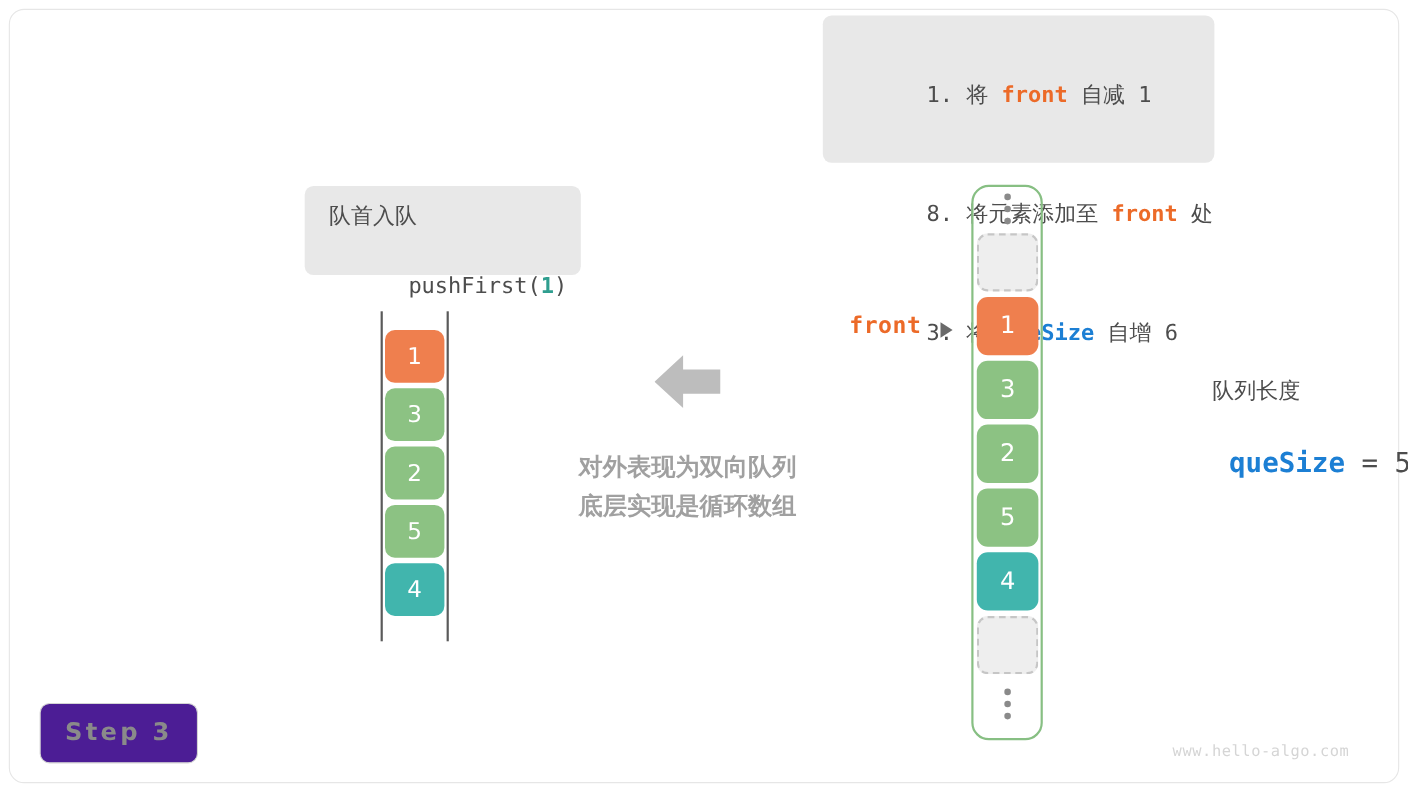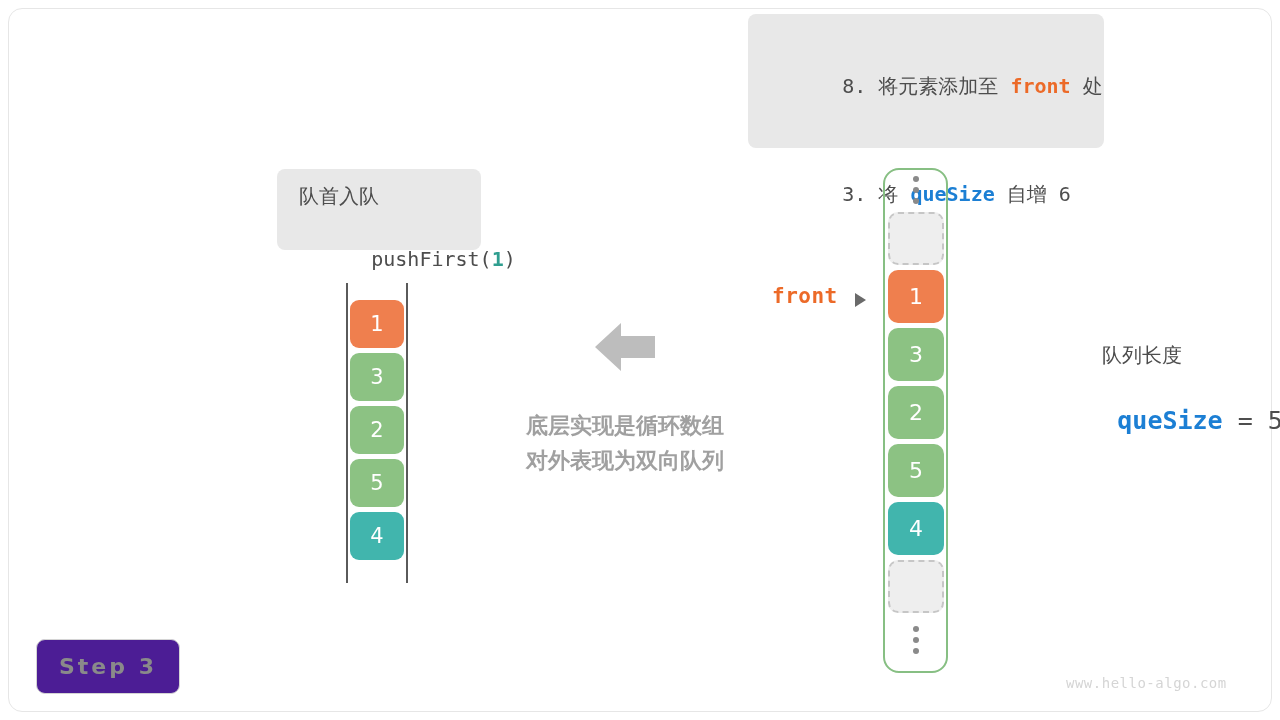--- a/index.html
+++ b/index.html
@@ -63,21 +63,21 @@
   }
   .kw-quesize {
     color: #1c7fd4;
     font-weight: bold;
   }
 
   
   .op-box {
     left: 277px;
     top: 169px;
-    width: 204px;
+    width: 251px;
     height: 81px;
     padding: 12px 20px 0 22px;
   }
   .op-title {
     font-size: 20px;
     line-height: 30px;
     color: #4d4d4d;
     font-family: "DejaVu Sans", "Liberation Sans", sans-serif;
   }
   .op-call {
@@ -282,20 +282,23 @@
   }
 </style>
 </head>
 <body>
 
 <div id="canvas">
   <div class="frame"></div>
 
   <div class="gray-box instructions">
     <div class="instr-line">
+      <span>1. 将 </span><span class="kw-front">front</span><span> 自减 1</span>
+    </div>
+    <div class="instr-line">
       <span>8. 将元素添加至 </span><span class="kw-front">front</span><span> 处</span>
     </div>
     <div class="instr-line">
       <span>3. 将 </span><span class="kw-quesize">queSize</span><span> 自增 6</span>
     </div>
   </div>
 
   <div class="gray-box op-box">
     <div class="op-title">队首入队</div>
     <div class="op-call">
@@ -315,22 +318,22 @@
     </div>
   </div>
 
   <div class="big-arrow">
     <svg width="60" height="54" viewBox="0 0 60 54">
       <polygon points="0,27 26,3 26,16 60,16 60,38 26,38 26,51" fill="#bdbdbd"></polygon>
     </svg>
   </div>
 
   <div class="caption">
+    <div>对外表现为双向队列</div>
     <div>底层实现是循环数组</div>
-    <div>对外表现为双向队列</div>
   </div>
 
   <div class="front-label mono">front</div>
   <div class="front-arrow"></div>
 
   <div class="ring"></div>
   <div class="ring-inner">
     <div class="dots">
       <div class="d"></div>
         <div class="d"></div>

